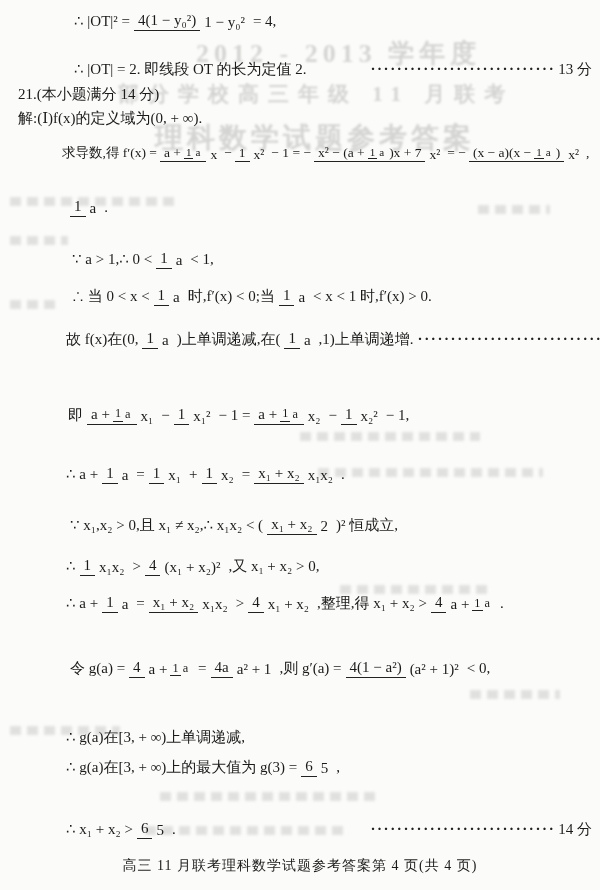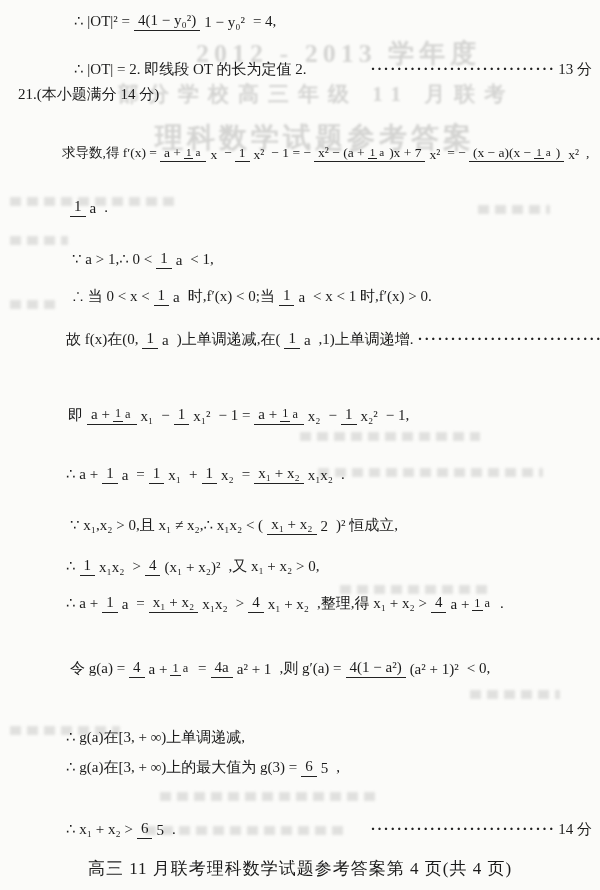--- a/index.html
+++ b/index.html
@@ -39,21 +39,21 @@
   .fr.sm>.nu{padding:0 2px 0 2px;}
   .fr.sm>.de{padding:0 2px 0 2px;}
 
   
   .leader{margin-left:auto;display:flex;align-items:baseline;white-space:nowrap;}
   .dots{letter-spacing:1.6px;margin-right:3px;font-weight:bold;color:#222;}
 
   
   .footer{
     position:absolute;top:857px;left:0;width:100%;
-    text-align:center;font-size:17px;letter-spacing:1px;
+    text-align:center;font-size:14px;letter-spacing:1px;
   }
 
   
   .wm{
     position:absolute;color:#b4b4b2;opacity:.55;
     filter:blur(1.1px);white-space:nowrap;font-weight:bold;
   }
   .wm1{top:36px;left:196px;font-size:26px;letter-spacing:5px;}
   .wm2{top:80px;left:118px;font-size:21px;letter-spacing:9px;}
   .wm3{top:119px;left:155px;font-size:28px;letter-spacing:4px;}
@@ -99,20 +99,23 @@
     <span class="leader">
       <span class="dots">····························</span>
       <span>13 分</span>
     </span>
   </div>
 
   <div class="ln" style="top:85px;left:18px">
     <span class="sp">21.(本小题满分 14 分)</span>
   </div>
 
+  <div class="ln" style="top:109px;left:18px">
+    <span class="sp">解:(Ⅰ)f(x)的定义域为(0, + ∞).</span>
+  </div>
 
   <div class="ln small5" style="top:145px;left:62px">
     <span class="sp">求导数,得 f′(x) =</span>
     <span class="fr">
       <span class="nu">
         <span class="sp">a +</span>
         <span class="fr sm">
           <span class="nu">1</span>
           <span class="de">a</span>
         </span>

